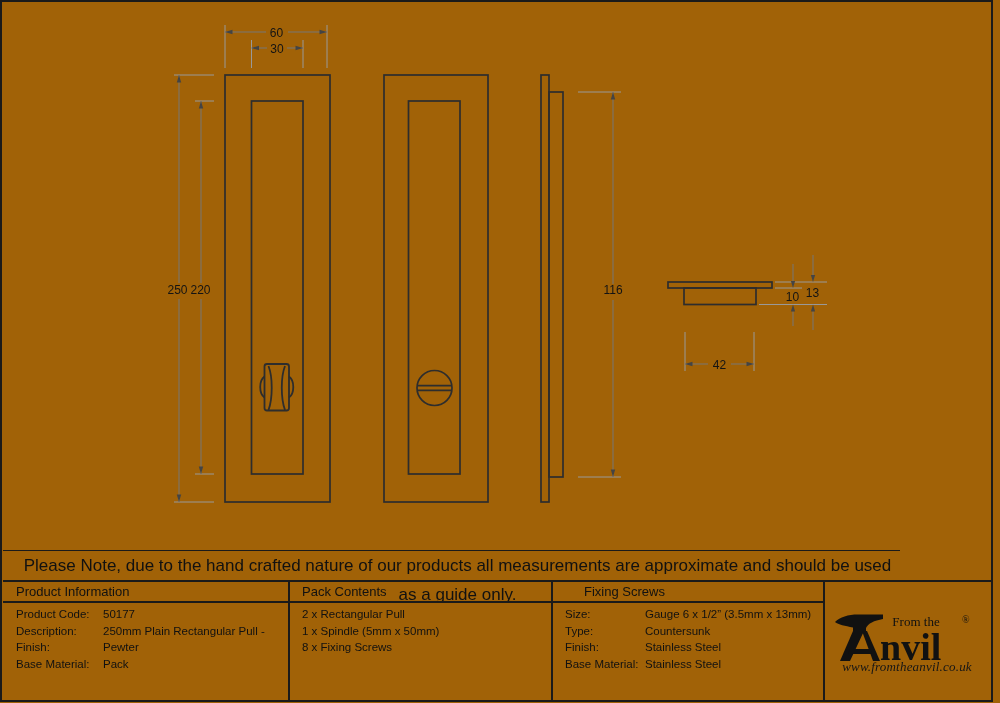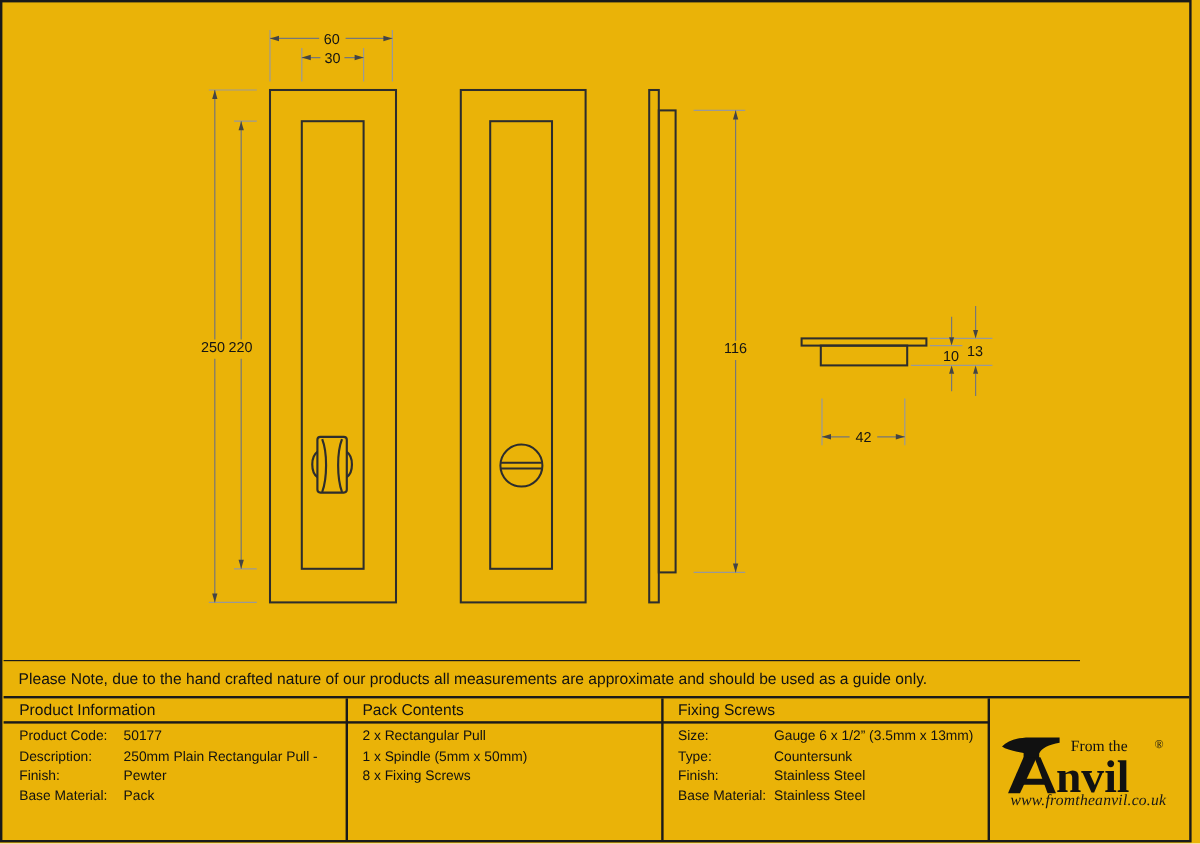--- a/index.html
+++ b/index.html
@@ -1,30 +1,30 @@
 <!DOCTYPE html>
 <html><head>
 <meta charset="utf-8">
 <style>
   html,body{margin:0;padding:0;background:#fff;}
-  .page{position:relative;width:1000px;height:703px;background:#eab308;overflow:hidden;
+  .page{position:relative;width:1000px;height:703px;background:#a16207;overflow:hidden;
         font-family:"Liberation Sans",sans-serif;color:#111;}
   .frame{position:absolute;left:0;top:0;width:993px;height:702px;
          border:2.5px solid #1a1a1a;box-sizing:border-box;background:transparent;}
   .drawing-svg{position:absolute;left:0;top:0;}
   .dim-text{font-family:"Liberation Sans",sans-serif;font-size:12px;fill:#141414;}
   .note-bar{position:absolute;left:2.5px;top:550px;width:897px;height:30px;
             border-top:1.5px solid #1a1a1a;box-sizing:border-box;
-            font-size:13px;line-height:29px;padding-left:13px;}
+            font-size:17px;line-height:29px;padding-left:13px;text-align:center;}
   .tbl-topline{position:absolute;left:2.5px;top:580px;width:988px;height:2px;background:#1a1a1a;}
   .vdiv{position:absolute;top:582px;height:118px;width:1.5px;background:#1a1a1a;}
   .vdiv.d1{left:288px;} .vdiv.d2{left:551px;} .vdiv.d3{left:823px;}
   .hdr-underline{position:absolute;left:2.5px;top:601px;width:821px;height:1.5px;background:#1a1a1a;}
   .th{position:absolute;top:582px;height:19px;line-height:19px;font-size:13px;}
-  .th.c1{left:16px;} .th.c2{left:302px;} .th.c3{left:565px;}
+  .th.c1{left:16px;} .th.c2{left:302px;} .th.c3{left:584px;}
   .cell-body{position:absolute;top:606px;font-size:11.5px;line-height:16.5px;white-space:nowrap;}
   .cell-body.c1{left:16px;} .cell-body.c2{left:302px;} .cell-body.c3{left:565px;}
   .lab{display:inline-block;}
   .c1 .lab{width:87px;} .c3 .lab{width:80px;}
   .logo-svg{position:absolute;left:832px;top:608px;}
   .logo-url{position:absolute;left:822px;top:659px;width:170px;text-align:center;
             font-family:"Liberation Serif",serif;font-style:italic;font-weight:400;
             font-size:13px;color:#161616;letter-spacing:0.2px;}
 </style>
 </head>

